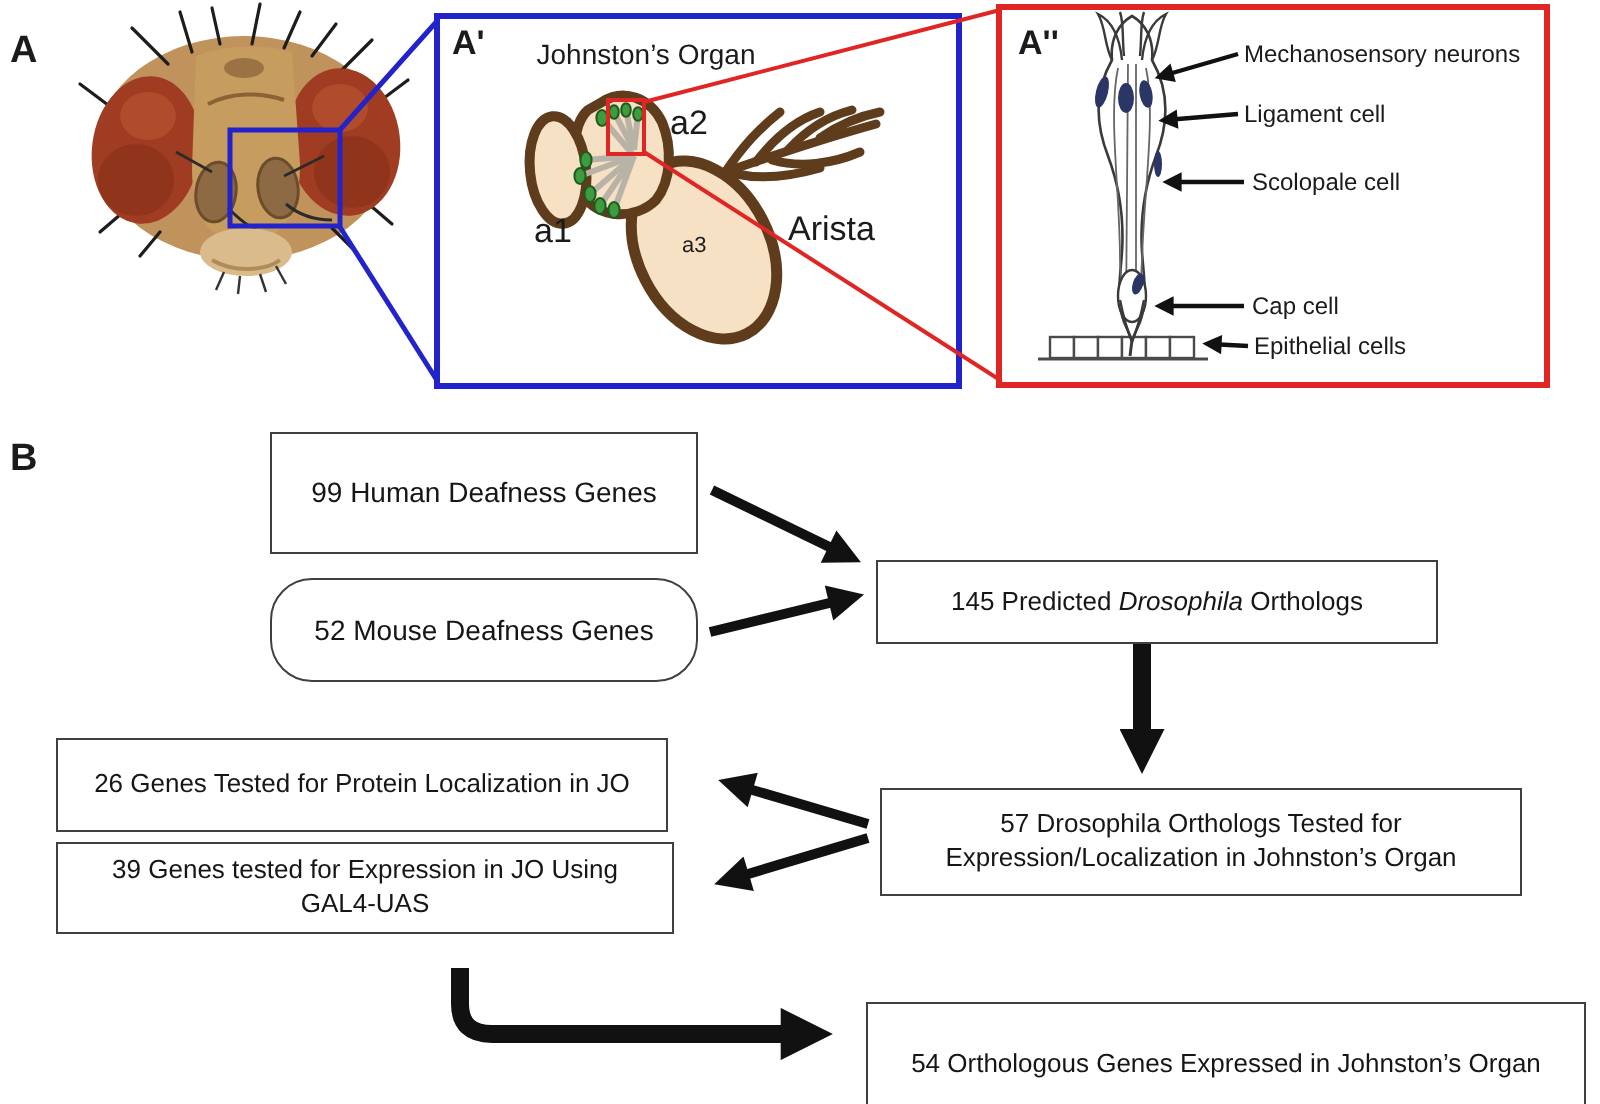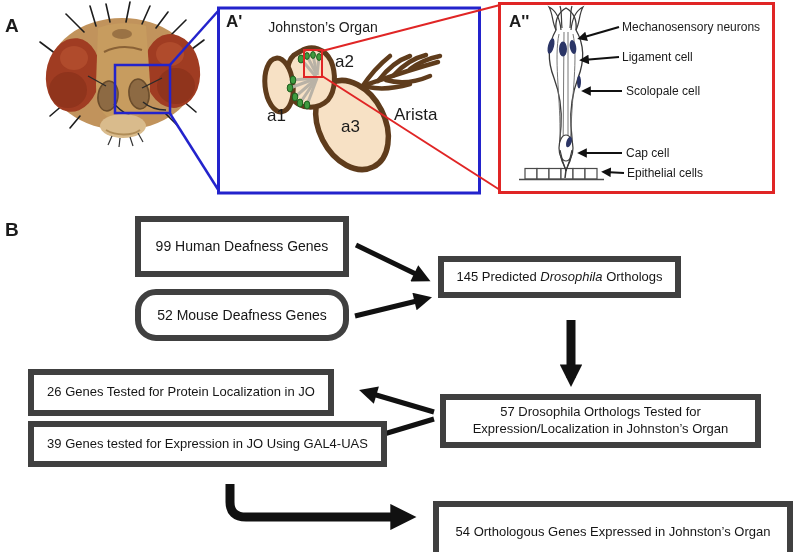--- a/index.html
+++ b/index.html
@@ -6,34 +6,34 @@
   #fig {
     position:relative; width:800px; height:552px; background:#fff;
     font-family:"Liberation Sans", sans-serif; color:#1b1b1b; overflow:hidden;
   }
   #fig svg.gfx { position:absolute; left:0; top:0; }
   .abs { position:absolute; white-space:nowrap; }
   .panel-letter { font-weight:bold; font-size:19px; line-height:1; }
   .inset-letter { font-weight:bold; font-size:17px; line-height:1; }
   .jo-title { font-size:14px; width:146px; text-align:center; }
   .seg-label { font-size:17px; }
-  .seg-label.a3 { font-size:17px; }
+  .seg-label.a3 { font-size:11px; }
   .cell-label { font-size:12px; line-height:1; }
   .fbox {
     position:absolute; box-sizing:border-box; background:#fff;
-    border:6px solid #404040; display:flex; align-items:center; justify-content:center;
+    border:1px solid #404040; display:flex; align-items:center; justify-content:center;
     text-align:center; font-size:13px; line-height:1.3; padding:12px 8px; color:#161616;
   }
   .fbox.big-text { font-size:14px; }
   .fbox .it { font-style:italic; }
   #b1 { left:135px; top:216px; width:214px; height:61px; }
   #b2 { left:135px; top:289px; width:214px; height:52px;border-radius:21px; }
-  #b3 { left:438px; top:256px; width:243px; height:42px; }
+  #b3 { left:438px; top:280px; width:281px; height:42px; }
   #b4 { left:28px;  top:369px; width:306px; height:47px; }
-  #b5 { left:28px;  top:421px; width:359px; height:46px; }
+  #b5 { left:28px;  top:421px; width:309px; height:46px; }
   #b6 { left:440px; top:394px; width:321px; height:54px; }
   #b7 { left:433px; top:501px; width:360px; height:63px; }
 </style>
 </head>
 <body>
 
 <div id="fig">
 
   <svg class="gfx" width="800" height="552" viewBox="0 0 800 552">
     <defs>

